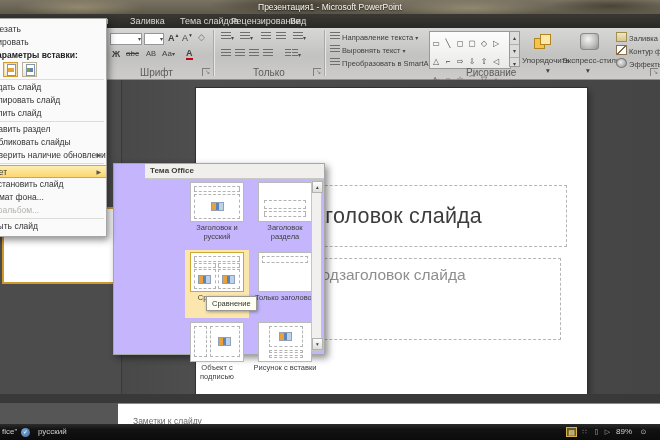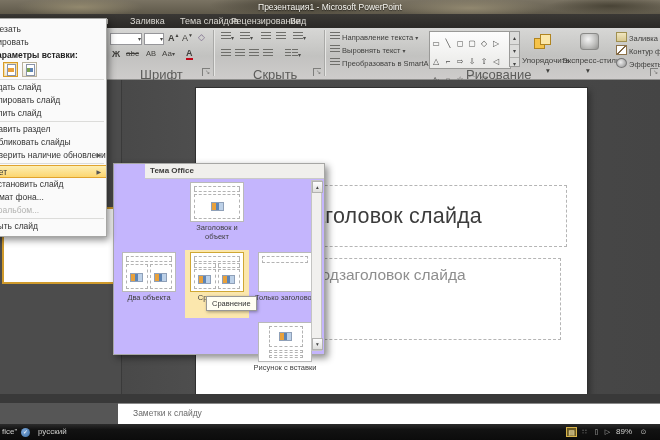--- a/index.html
+++ b/index.html
@@ -22,21 +22,21 @@
   
   .tabrow{left:0;top:14px;width:660px;height:14px;
     background:linear-gradient(#3a3835,#2b2926);}
   .tab{position:absolute;top:0;height:14px;line-height:14px;font-size:9px;color:#dcdad4;}
 
   
   .ribbon{left:0;top:28px;width:660px;height:52px;
     background:linear-gradient(#d7d7d5,#c2c2c0 55%,#cecccb);
     border-bottom:1px solid #8f8f8d;box-sizing:border-box;}
   .gdiv{position:absolute;top:2px;height:46px;width:1px;background:#a9a9a7;box-shadow:1px 0 0 #e6e6e4;}
-  .glabel{position:absolute;font-size:13px;color:#5c5c5a;}
+  .glabel{position:absolute;font-size:10px;color:#5c5c5a;}
   .launch{position:absolute;width:7px;height:7px;border-left:1px solid #7e7e7c;border-top:1px solid #7e7e7c;
     font-size:6px;line-height:7px;color:#6a6a68;text-align:right;}
   .rtxt{position:absolute;font-size:7.5px;color:#3f3f3d;white-space:nowrap;}
   .lines{display:inline-block;width:10px;height:9px;vertical-align:-1px;
     background:repeating-linear-gradient(to bottom,#6e6e6a 0 1px,transparent 1px 3px);}
   .combo{position:absolute;background:#fff;border:1px solid #96969a;height:10px;font-size:6px;color:#555;text-align:right;line-height:10px;}
   .fbtn{position:absolute;font-size:9px;color:#403f3c;}
   .caret{font-size:6px;color:#4a4a48;}
   .shapebox{position:absolute;left:429px;top:3px;width:80px;height:36px;background:linear-gradient(#fdfdfd,#eaeae8);
     border:1px solid #9a9a98;}
@@ -61,21 +61,21 @@
   .slide{position:absolute;left:196px;top:8px;width:391px;height:306px;background:#fff;
     box-shadow:0 0 0 1px #303030, 3px 3px 6px rgba(0,0,0,.35);}
   .ph{position:absolute;border:1px dashed #b5b5b5;box-sizing:border-box;}
   .ph-title-text{width:100%;height:100%;display:flex;align-items:center;justify-content:center;
     font-size:21.5px;color:#3c3c3c;letter-spacing:.2px;}
   .ph-sub-text{padding-top:7px;text-align:center;font-size:15.5px;color:#8e8e8e;}
   .splitter{left:0;top:394px;width:660px;height:9px;background:#393939;}
 
   
   .notes{left:118px;top:403px;width:542px;height:21px;background:#fff;border-top:1px solid #8a8a8a;box-sizing:border-box;}
-  .notes-text{padding:4px 0 0 15px;font-size:8.5px;color:#6b6b6b;}
+  .notes-text{padding:12px 0 0 15px;font-size:8.5px;color:#6b6b6b;}
   .notes-left{left:0;top:403px;width:118px;height:21px;background:#565656;}
   .statusbar{left:0;top:424px;width:660px;height:16px;background:linear-gradient(#2c2c2c,#121212 35%,#0b0b0b);}
   .st{position:absolute;font-size:8px;color:#cfcfcd;line-height:16px;}
   .proof{position:absolute;left:21px;top:4px;width:9px;height:9px;border-radius:50%;
     background:radial-gradient(circle at 35% 35%,#7fa8d8,#3a6ea5);color:#fff;font-size:6px;line-height:9px;text-align:center;}
   .vbtn{position:absolute;top:3px;width:11px;height:10px;font-size:7px;line-height:10px;text-align:center;color:#b9b9b7;}
   .vbtn.on{border:1px solid #d9b44a;background:#6b5a22;color:#f4e6b0;box-sizing:border-box;}
 
   
   .cmenu{left:-46px;top:18px;width:153px;background:#fafafa;border:1px solid #a6a6a4;
@@ -153,21 +153,21 @@
   <span class="fbtn" style="left:221px;top:4px"><span class="lines"></span><span class="caret">▾</span></span>
   <span class="fbtn" style="left:240px;top:4px"><span class="lines"></span><span class="caret">▾</span></span>
   <span class="fbtn" style="left:261px;top:4px"><span class="lines"></span></span>
   <span class="fbtn" style="left:276px;top:4px"><span class="lines"></span></span>
   <span class="fbtn" style="left:293px;top:4px"><span class="lines"></span><span class="caret">▾</span></span>
   <span class="fbtn" style="left:221px;top:21px"><span class="lines"></span></span>
   <span class="fbtn" style="left:235px;top:21px"><span class="lines"></span></span>
   <span class="fbtn" style="left:249px;top:21px"><span class="lines"></span></span>
   <span class="fbtn" style="left:263px;top:21px"><span class="lines"></span></span>
   <span class="fbtn" style="left:285px;top:21px"><span class="lines" style="width:6px"></span><span class="lines" style="width:6px;margin-left:1px"></span><span class="caret">▾</span></span>
-  <span class="glabel" style="left:253px;top:39px">Скрыть</span>
+  <span class="glabel" style="left:253px;top:39px">Только</span>
   <span class="launch" style="left:313px;top:40px">↘</span>
   <div class="gdiv" style="left:324px"></div>
 
   <span class="rtxt" style="left:330px;top:4px"><span class="lines"></span> <span>Направление текста</span> <span class="caret">▾</span></span>
   <span class="rtxt" style="left:330px;top:17px"><span class="lines"></span> <span>Выровнять текст</span> <span class="caret">▾</span></span>
   <span class="rtxt" style="left:330px;top:30px"><span class="lines"></span> <span>Преобразовать в SmartArt</span> <span class="caret">▾</span></span>
 
   <div class="shapebox">
     <span class="shapecell">▭</span><span class="shapecell">╲</span><span class="shapecell">◻</span><span class="shapecell">▢</span><span class="shapecell">◇</span><span class="shapecell">▷</span><span class="shapecell">△</span><span class="shapecell">⌐</span><span class="shapecell">⇨</span><span class="shapecell">⇩</span><span class="shapecell">⇧</span><span class="shapecell">◁</span><span class="shapecell">∿</span><span class="shapecell">○</span><span class="shapecell">☆</span><span class="shapecell">⌒</span><span class="shapecell">▽</span><span class="shapecell">◦</span>
   </div>
@@ -276,52 +276,57 @@
 
 <div class="abs flyout">
   <div class="fly-header">Тема Office</div>
 
   <div class="gcell" style="left:71px;top:16px">
     <div class="gthumb">
       <span class="d" style="left:3px;top:3px;width:46px;height:6px"></span>
       <span class="d" style="left:3px;top:11px;width:46px;height:25px"></span>
       <span class="chip" style="left:20px;top:19px"></span>
     </div>
-    <div class="glab">Заголовок и объект</div>
-  </div>
-
-  <div class="gcell" style="left:3px;top:86px">
-    <div class="gthumb">
-      <span class="d" style="left:3px;top:3px;width:46px;height:6px"></span>
-      <span class="d" style="left:3px;top:11px;width:22px;height:25px"></span>
-        <span class="chip" style="left:7px;top:20px"></span>
-      <span class="d" style="left:27px;top:11px;width:22px;height:25px"></span>
-        <span class="chip" style="left:31px;top:20px"></span>
-    </div>
-    <div class="glab">Два объекта</div>
-  </div>
+    <div class="glab">Заголовок и русский</div>
+  </div>
+  <div class="gcell" style="left:139px;top:16px">
+    <div class="gthumb">
+      <span class="d" style="left:5px;top:17px;width:42px;height:9px"></span>
+      <span class="d" style="left:5px;top:28px;width:42px;height:6px"></span>
+    </div>
+    <div class="glab">Заголовок раздела</div>
+  </div>
+
   <div class="gcell hov" style="left:71px;top:86px">
     <div class="gthumb">
       <span class="d" style="left:3px;top:3px;width:46px;height:6px"></span>
       <span class="d" style="left:3px;top:10px;width:22px;height:5px"></span>
       <span class="d" style="left:27px;top:10px;width:22px;height:5px"></span>
       <span class="d" style="left:3px;top:16px;width:22px;height:20px"></span>
         <span class="chip" style="left:7px;top:22px"></span>
       <span class="d" style="left:27px;top:16px;width:22px;height:20px"></span>
         <span class="chip" style="left:31px;top:22px"></span>
     </div>
     <div class="glab">Сравнение</div>
   </div>
   <div class="gcell" style="left:139px;top:86px">
     <div class="gthumb">
       <span class="d" style="left:3px;top:3px;width:46px;height:7px"></span>
     </div>
     <div class="glab">Только заголовок</div>
   </div>
 
+  <div class="gcell" style="left:71px;top:156px">
+    <div class="gthumb">
+      <span class="d" style="left:3px;top:3px;width:13px;height:31px"></span>
+      <span class="d" style="left:19px;top:3px;width:30px;height:31px"></span>
+      <span class="chip" style="left:27px;top:14px"></span>
+    </div>
+    <div class="glab">Объект с подписью</div>
+  </div>
   <div class="gcell" style="left:139px;top:156px">
     <div class="gthumb">
       <span class="d" style="left:10px;top:3px;width:34px;height:21px"></span>
       <span class="chip" style="left:20px;top:9px"></span>
       <span class="d" style="left:10px;top:27px;width:34px;height:3px"></span>
       <span class="d" style="left:10px;top:32px;width:34px;height:3px"></span>
     </div>
     <div class="glab">Рисунок с вставки</div>
   </div>
 

